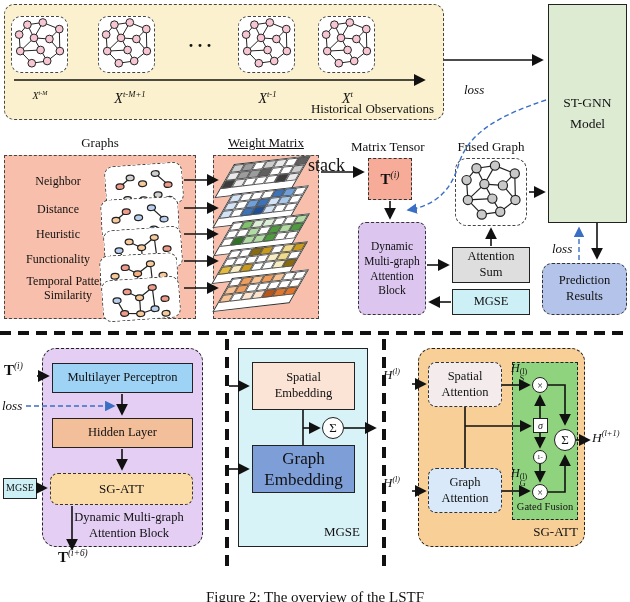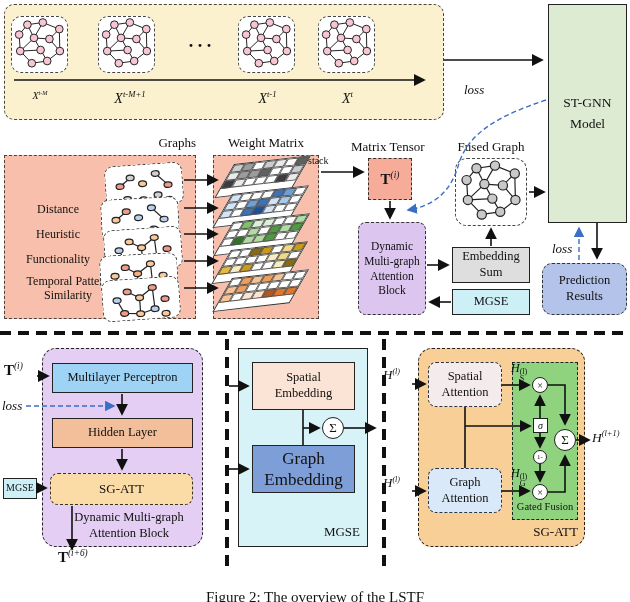--- a/index.html
+++ b/index.html
@@ -165,29 +165,31 @@
     </div>
     <div class="lbl ctr math" style="left:84px;top:84px;width:82px;font-size:14px;">
       <span>X</span><sup>t-M+1</sup>
     </div>
     <div class="lbl ctr math" style="left:230px;top:84px;width:65px;font-size:14px;">
       <span>X</span><sup>t-1</sup>
     </div>
     <div class="lbl ctr math" style="left:315px;top:84px;width:55px;font-size:14px;">
       <span>X</span><sup>t</sup>
     </div>
+    <div class="lbl" style="right:9px;top:96px;font-size:13px;">Historical Observations</div>
   </div>
 
   <div class="box solid" style="left:548px;top:4px;width:79px;height:219px;background:#DDEBD3;font-size:13.5px;line-height:1.5;">ST-GNN Model</div>
 
   <div class="lbl math" style="left:464px;top:82px;font-size:13px;">loss</div>
   <div class="lbl math" style="left:552px;top:241px;font-size:13px;">loss</div>
 
-  <div class="lbl ctr" style="left:4px;top:135px;width:192px;font-size:13px;text-align:right;">Graphs</div>
+  <div class="lbl ctr" style="left:4px;top:135px;width:192px;font-size:13px;">Graphs</div>
   <div class="abs" style="left:4px;top:155px;width:192px;height:164px;background:#F8C0AC;border:1.6px dashed #444;">
+    <div class="lbl ctr" style="left:0;top:18px;width:106px;font-size:12px;">Neighbor</div>
     <div class="lbl ctr" style="left:0;top:71px;width:106px;font-size:12px;">Heuristic</div>
     <div class="lbl ctr" style="left:0;top:46px;width:106px;font-size:12px;">Distance</div>
     <div class="lbl ctr" style="left:0;top:96px;width:106px;font-size:12px;">Functionality</div>
     <div class="ctr abs" style="left:0;top:118px;width:110px;font-size:12px;line-height:1.2;padding-left:16px;">Temporal Pattern Similarity</div>
     <div class="layer-card" style="left:100px;top:8px;width:78px;height:42px;transform:rotate(-4deg);">
       <svg viewBox="0 0 100 60" style="width:100%;height:100%">
           <line x1="14" y1="30" x2="30" y2="18" stroke="#222" stroke-width="1.8"></line>
           <line x1="68" y1="14" x2="86" y2="32" stroke="#222" stroke-width="1.8"></line>
           <line x1="24" y1="50" x2="48" y2="52" stroke="#222" stroke-width="1.8"></line>
           <ellipse cx="14" cy="30" rx="6" ry="4.2" fill="#f09a8a" stroke="#222" stroke-width="1.8"></ellipse>
@@ -267,21 +269,21 @@
           <ellipse cx="48" cy="28" rx="6" ry="4.2" fill="#f7c99b" stroke="#222" stroke-width="1.8"></ellipse>
           <ellipse cx="68" cy="14" rx="6" ry="4.2" fill="#f09a8a" stroke="#222" stroke-width="1.8"></ellipse>
           <ellipse cx="86" cy="32" rx="6" ry="4.2" fill="#f09a8a" stroke="#222" stroke-width="1.8"></ellipse>
           <ellipse cx="24" cy="50" rx="6" ry="4.2" fill="#f09a8a" stroke="#222" stroke-width="1.8"></ellipse>
           <ellipse cx="48" cy="52" rx="6" ry="4.2" fill="#f7c99b" stroke="#222" stroke-width="1.8"></ellipse>
           <ellipse cx="70" cy="46" rx="6" ry="4.2" fill="#b9cff0" stroke="#222" stroke-width="1.8"></ellipse>
           <ellipse cx="86" cy="54" rx="6" ry="4.2" fill="#f7c99b" stroke="#222" stroke-width="1.8"></ellipse>
         </svg></div>
   </div>
 
-  <div class="lbl ctr" style="left:213px;top:135px;width:106px;font-size:13px;">Weight Matrix</div>
+  <div class="lbl ctr" style="left:213px;top:135px;width:106px;font-size:13px;text-decoration:underline;">Weight Matrix</div>
   <div class="abs" style="left:213px;top:155px;width:106px;height:164px;background:#F8C0AC;border:1.6px dashed #444;">
     <div class="wm-layer" style="left:20px;top:8px;">
         <div class="wm-cell" style="background: rgb(204, 204, 204);"></div>
         <div class="wm-cell" style="background: rgb(156, 156, 156);"></div>
         <div class="wm-cell" style="background: rgb(255, 255, 255);"></div>
         <div class="wm-cell" style="background: rgb(204, 204, 204);"></div>
         <div class="wm-cell" style="background: rgb(234, 234, 234);"></div>
         <div class="wm-cell" style="background: rgb(255, 255, 255);"></div>
         <div class="wm-cell" style="background: rgb(96, 96, 96);"></div>
         <div class="wm-cell" style="background: rgb(234, 234, 234);"></div>
@@ -386,29 +388,29 @@
         <div class="wm-cell" style="background: rgb(246, 195, 151);"></div>
         <div class="wm-cell" style="background: rgb(255, 255, 255);"></div>
         <div class="wm-cell" style="background: rgb(251, 227, 207);"></div>
         <div class="wm-cell" style="background: rgb(251, 227, 207);"></div>
         <div class="wm-cell" style="background: rgb(181, 86, 26);"></div>
         <div class="wm-cell" style="background: rgb(224, 118, 43);"></div>
         <div class="wm-cell" style="background: rgb(224, 118, 43);"></div>
       </div>
   </div>
 
-  <div class="lbl" style="left:308px;top:155px;font-size:10px;">stack</div>
+  <div class="lbl" style="left:308px;top:155px;font-size:18px;">stack</div>
   <div class="lbl" style="left:351px;top:139px;font-size:13px;">Matrix Tensor</div>
   <div class="box" style="left:368px;top:158px;width:44px;height:42px;background:#F6AC99;border:1.6px dashed #333;font-size:15px;">
     <span style="font-weight:bold;"><span>T</span><sup style="font-weight:normal;font-style:italic;">(i)</sup></span>
   </div>
 
   <div class="box" style="left:358px;top:222px;width:68px;height:93px;background:#DCC6F0;border:1.6px dashed #333;border-radius:8px;font-size:11.5px;line-height:1.3;padding:2px;">Dynamic Multi-graph Attention Block</div>
 
-  <div class="box solid" style="left:452px;top:247px;width:78px;height:36px;background:#DEDEDE;font-size:12.5px;padding:0 14px;">Embedding Sum</div>
+  <div class="box solid" style="left:452px;top:247px;width:78px;height:36px;background:#DEDEDE;font-size:12.5px;padding:0 14px;">Attention Sum</div>
   <div class="box solid" style="left:452px;top:289px;width:78px;height:26px;background:#CDEFF6;font-size:12.5px;">MGSE</div>
 
   <div class="lbl ctr" style="left:448px;top:139px;width:86px;font-size:13px;">Fused Graph</div>
   <div class="card" style="left:455px;top:158px;width:72px;height:68px;border-radius:12px;">
     <svg viewBox="0 0 100 100" style="width:100%;height:100%">
         <line x1="28" y1="14" x2="56" y2="10" stroke="#222" stroke-width="1.8"></line>
         <line x1="56" y1="10" x2="86" y2="22" stroke="#222" stroke-width="1.8"></line>
         <line x1="28" y1="14" x2="13" y2="32" stroke="#222" stroke-width="1.8"></line>
         <line x1="28" y1="14" x2="40" y2="38" stroke="#222" stroke-width="1.8"></line>
         <line x1="56" y1="10" x2="40" y2="38" stroke="#222" stroke-width="1.8"></line>

